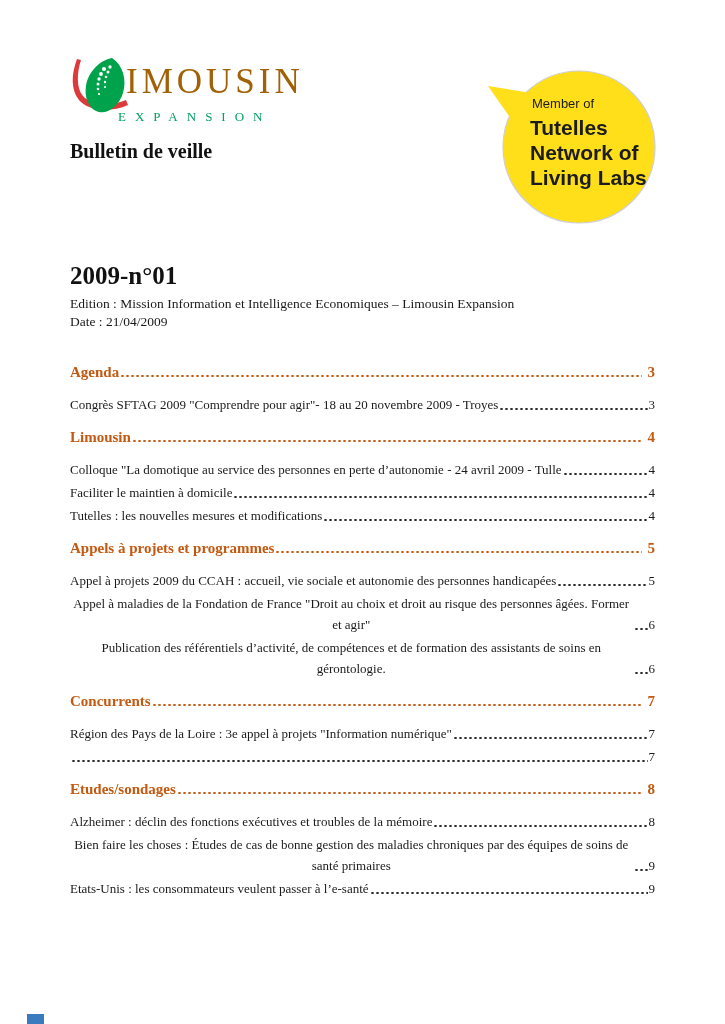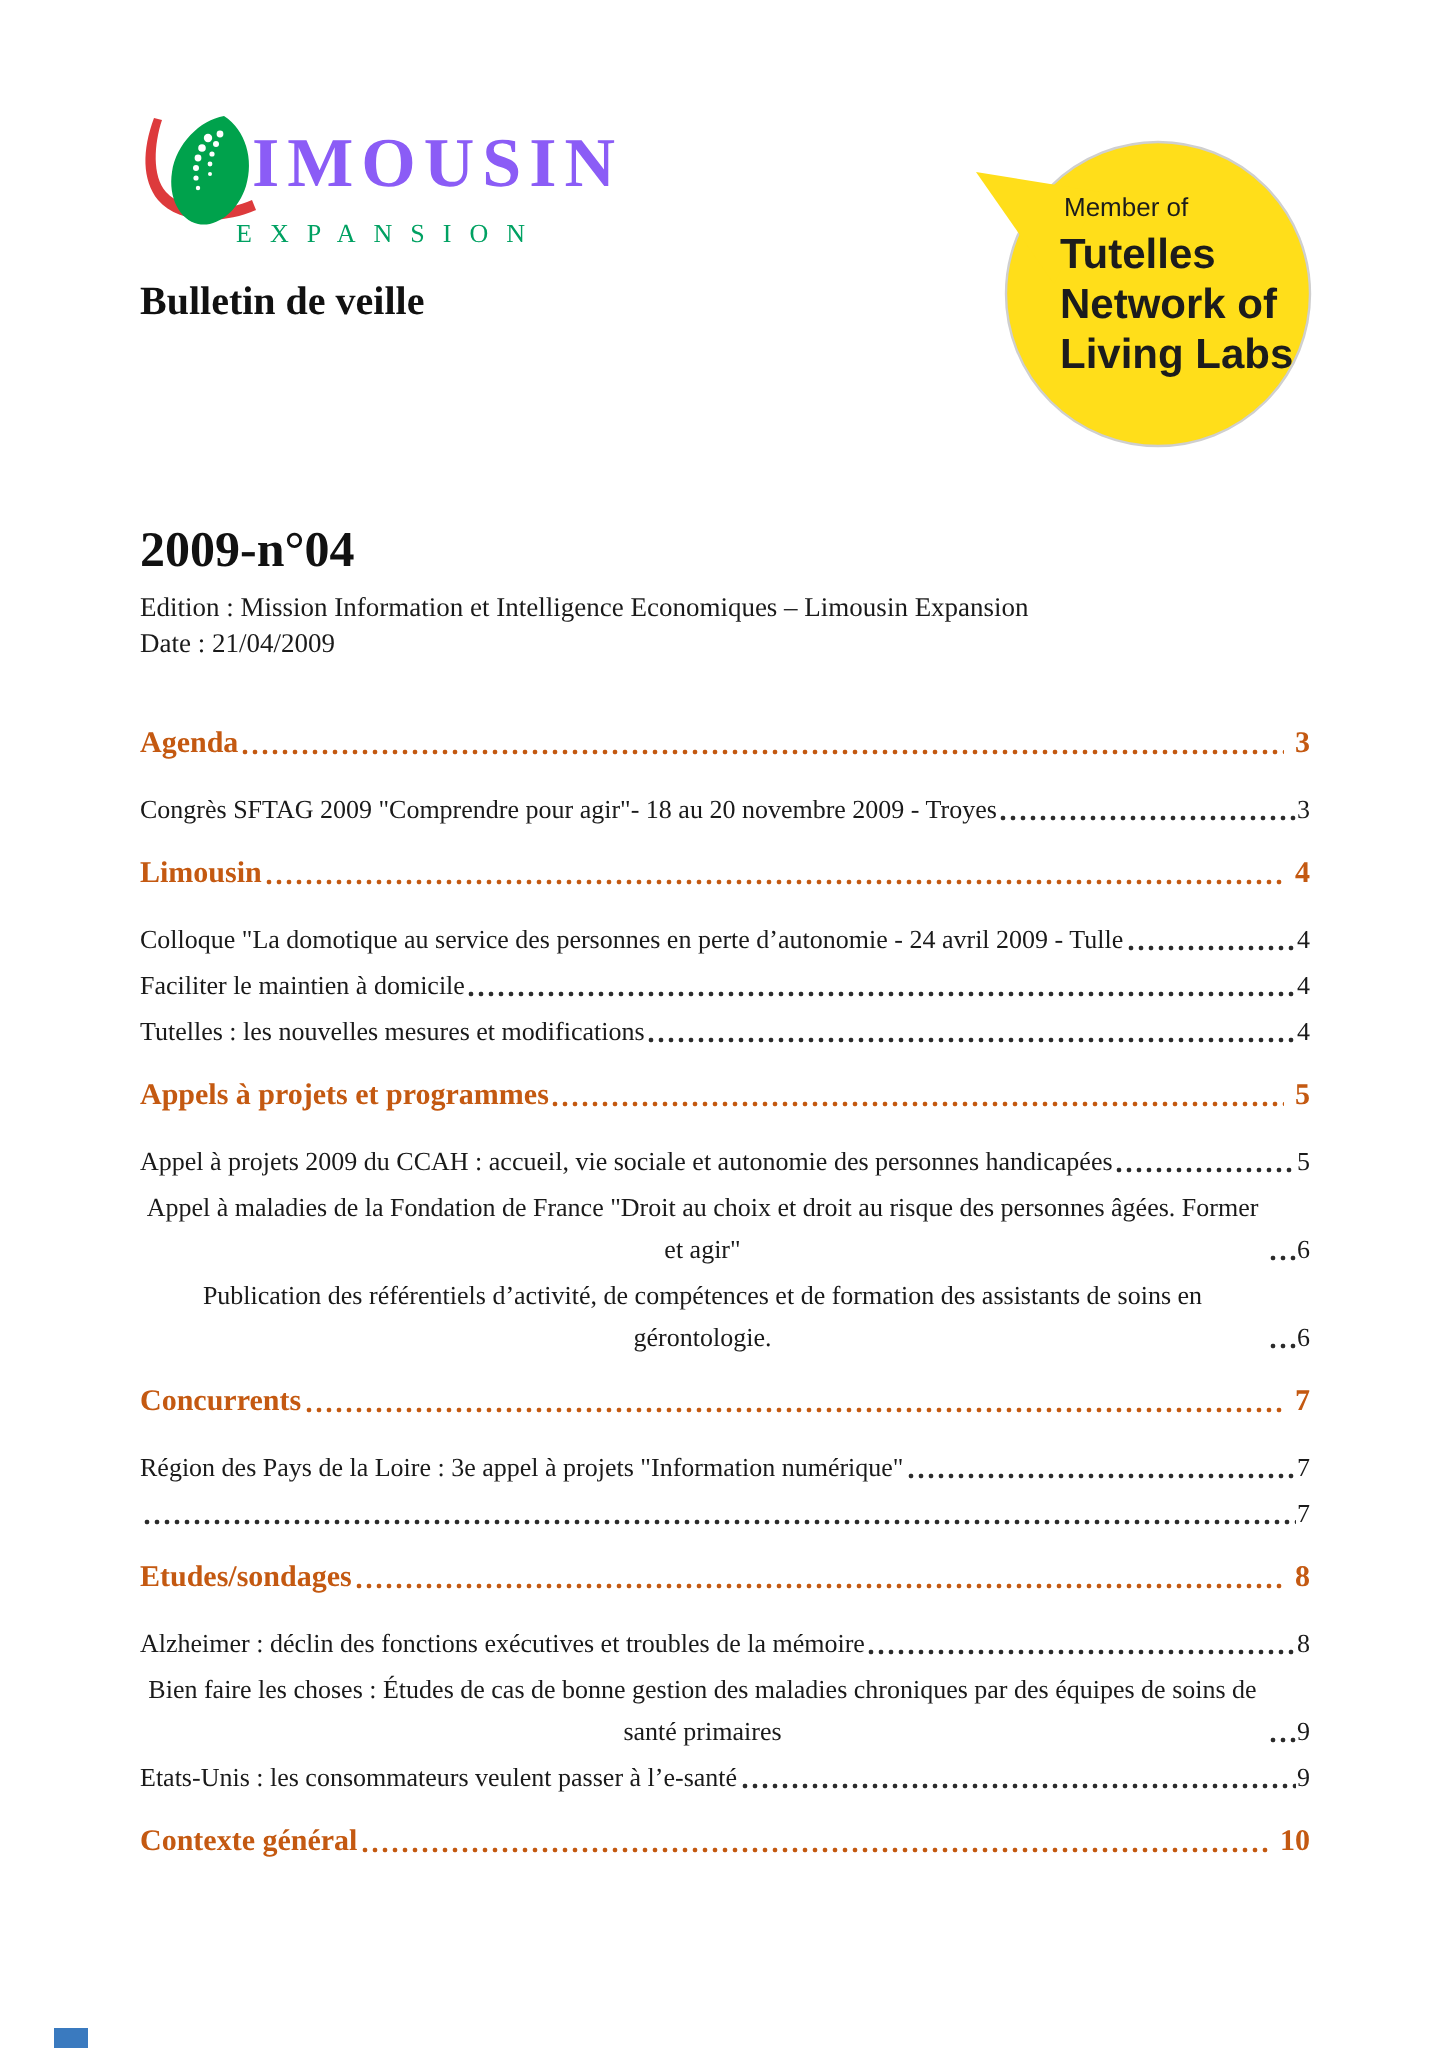--- a/index.html
+++ b/index.html
@@ -2,22 +2,22 @@
 <html><head>
 <meta charset="utf-8">
 <style>
   html,body{margin:0;padding:0;background:#ffffff;}
   .page{position:relative;width:725px;height:1024px;background:#ffffff;overflow:hidden;
         font-family:"Liberation Serif", serif;color:#1a1a1a;}
 
   
   .logo{position:absolute;left:68px;top:56px;width:280px;height:80px;}
   .logo-mark{position:absolute;left:0;top:0;width:70px;height:64px;}
-  .logo-limousin{position:absolute;left:58px;top:8px;font-size:35px;font-weight:700;
-                 color:#8b5cf6;letter-spacing:4px;line-height:1;}
+  .logo-limousin{position:absolute;left:58px;top:8px;font-size:35px;font-weight:400;
+                 color:#a16207;letter-spacing:4px;line-height:1;}
   .logo-expansion{position:absolute;left:50px;top:54px;font-size:13px;color:#00A162;
                   letter-spacing:9px;line-height:1;}
 
   
   .badge{position:absolute;left:482px;top:60px;width:185px;height:172px;}
   .badge svg{position:absolute;left:0;top:0;}
   .badge-text{position:absolute;left:48px;top:36px;font-family:"Liberation Sans", sans-serif;color:#1c1c1c;}
   .badge-member{font-size:13px;margin:0 0 4px 2px;}
   .badge-big{font-size:21px;font-weight:700;line-height:25px;}
 
@@ -90,21 +90,21 @@
       <div class="badge-big">Network of</div>
       <div class="badge-big">Living Labs</div>
     </div>
   </div>
 
   <div class="doc-titles">
     <div class="doc-title-line">Bulletin de veille</div>
   </div>
 
   <div class="issue">
-    <div class="issue-number">2009-n°04</div>
+    <div class="issue-number">2009-n°01</div>
     <p class="issue-meta">Edition : Mission Information et Intelligence Economiques – Limousin Expansion</p>
     <p class="issue-meta">Date : 21/04/2009</p>
   </div>
 
   <div class="toc">
 
     <div class="toc-section">
       <div class="toc-heading">
         <span class="toc-text">Agenda</span>
         <span class="dots"></span>
@@ -196,25 +196,18 @@
         <span class="dots"></span>
         <span class="toc-page">9</span>
       </div>
       <div class="toc-item">
         <span class="toc-text">Etats-Unis : les consommateurs veulent passer à l’e-santé</span>
         <span class="dots"></span>
         <span class="toc-page">9</span>
       </div>
     </div>
 
-    <div class="toc-section">
-      <div class="toc-heading">
-        <span class="toc-text">Contexte général</span>
-        <span class="dots"></span>
-        <span class="toc-page">10</span>
-      </div>
-    </div>
 
   </div>
 
   <div class="page-edge"></div>
 
 </div>
 
 </body></html>

